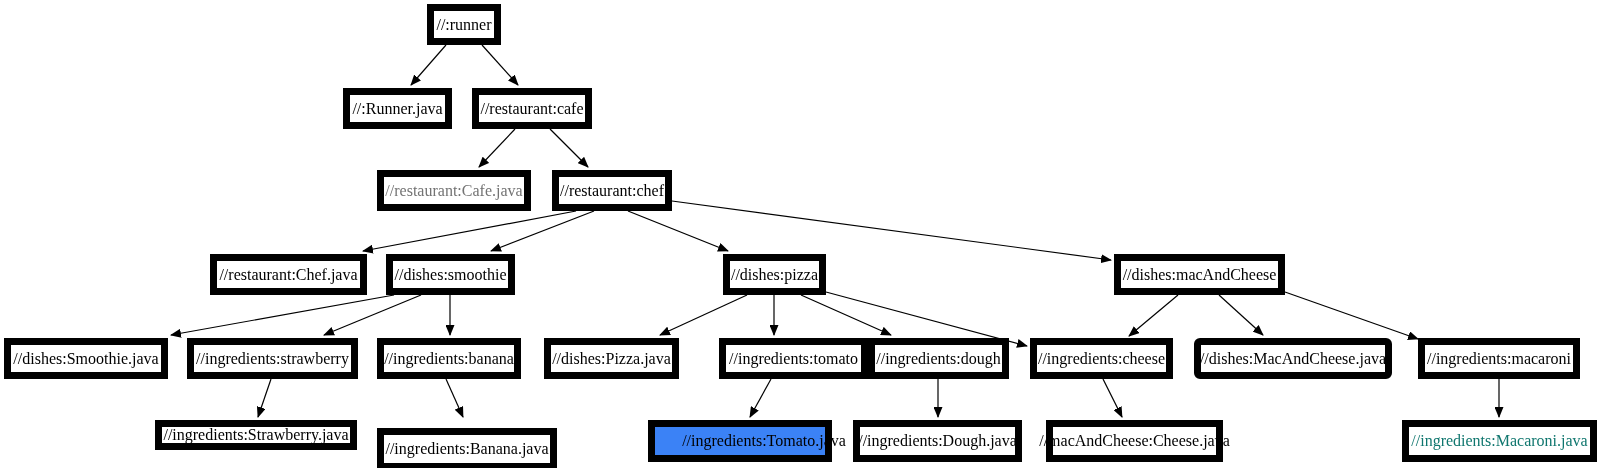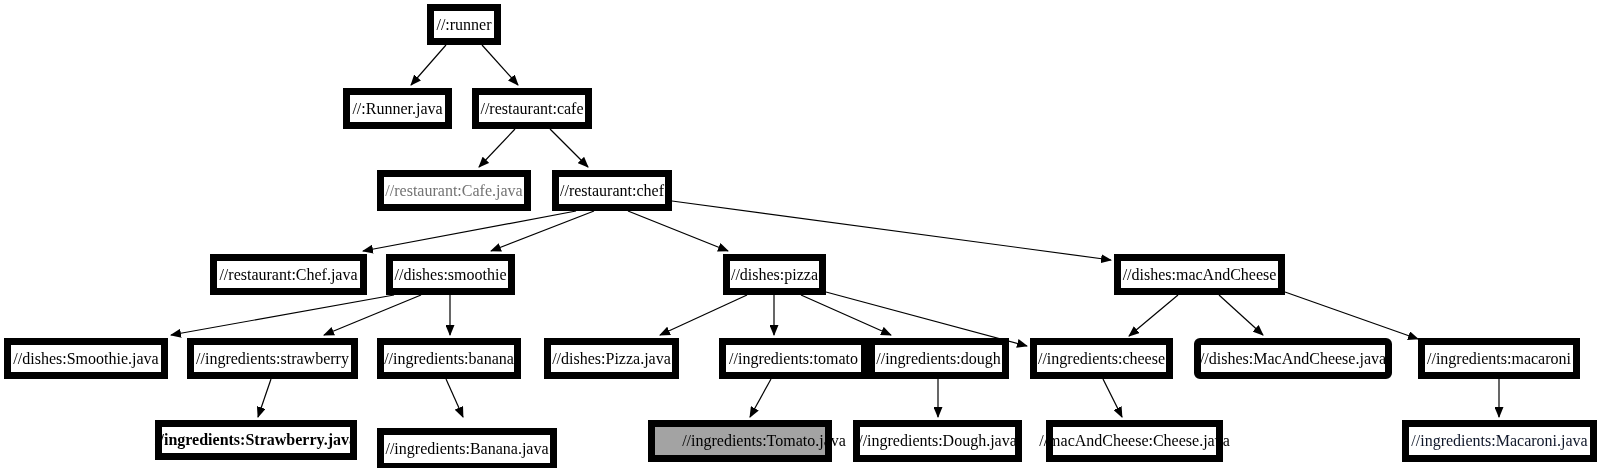--- a/index.html
+++ b/index.html
@@ -85,20 +85,20 @@
       <div class="graph-node" style="left: 1114px; top: 254px; width: 171px; height: 41px; border-color: rgb(0, 0, 0); background: rgb(255, 255, 255); color: rgb(0, 0, 0);">//dishes:macAndCheese</div>
       <div class="graph-node" style="left: 4px; top: 338px; width: 164px; height: 41px; border-color: rgb(0, 0, 0); background: rgb(255, 255, 255); color: rgb(0, 0, 0);">//dishes:Smoothie.java</div>
       <div class="graph-node" style="left: 187px; top: 338px; width: 171px; height: 41px; border-color: rgb(0, 0, 0); background: rgb(255, 255, 255); color: rgb(0, 0, 0);">//ingredients:strawberry</div>
       <div class="graph-node" style="left: 377px; top: 338px; width: 144px; height: 41px; border-color: rgb(0, 0, 0); background: rgb(255, 255, 255); color: rgb(0, 0, 0);">//ingredients:banana</div>
       <div class="graph-node" style="left: 544px; top: 338px; width: 135px; height: 41px; border-color: rgb(0, 0, 0); background: rgb(255, 255, 255); color: rgb(0, 0, 0);">//dishes:Pizza.java</div>
       <div class="graph-node" style="left: 700px; top: 338px; width: 149px; height: 41px; border-color: rgb(0, 0, 0); background: rgb(255, 255, 255); color: rgb(0, 0, 0); margin-left: 19px;">//ingredients:tomato</div>
       <div class="graph-node" style="left: 868px; top: 338px; width: 141px; height: 41px; border-color: rgb(0, 0, 0); background: rgb(255, 255, 255); color: rgb(0, 0, 0);">//ingredients:dough</div>
       <div class="graph-node" style="left: 1030px; top: 338px; width: 143px; height: 41px; border-color: rgb(0, 0, 0); background: rgb(255, 255, 255); color: rgb(0, 0, 0);">//ingredients:cheese</div>
       <div class="graph-node" style="left: 1194px; top: 338px; width: 198px; height: 41px; border-color: rgb(0, 0, 0); background: rgb(255, 255, 255); color: rgb(0, 0, 0); border-radius: 6px;">//dishes:MacAndCheese.java</div>
       <div class="graph-node" style="left: 1418px; top: 338px; width: 162px; height: 41px; border-color: rgb(0, 0, 0); background: rgb(255, 255, 255); color: rgb(0, 0, 0);">//ingredients:macaroni</div>
-      <div class="graph-node" style="left: 155px; top: 420px; width: 202px; height: 40px; border-color: rgb(0, 0, 0); background: rgb(255, 255, 255); color: rgb(0, 0, 0); font-weight: bold;">//ingredients:Strawberry.java</div>
+      <div class="graph-node" style="left: 155px; top: 420px; width: 202px; height: 30px; border-color: rgb(0, 0, 0); background: rgb(255, 255, 255); color: rgb(0, 0, 0);">//ingredients:Strawberry.java</div>
       <div class="graph-node" style="left: 377px; top: 428px; width: 180px; height: 42px; border-color: rgb(0, 0, 0); background: rgb(255, 255, 255); color: rgb(0, 0, 0);">//ingredients:Banana.java</div>
-      <div class="graph-node" style="left: 648px; top: 420px; width: 184px; height: 42px; border-color: rgb(0, 0, 0); background: #a3a3a3; color: rgb(0, 0, 0); padding-left: 48px;">//ingredients:Tomato.java</div>
+      <div class="graph-node" style="left: 648px; top: 420px; width: 184px; height: 42px; border-color: rgb(0, 0, 0); background: #3b82f6; color: rgb(0, 0, 0); padding-left: 48px;">//ingredients:Tomato.java</div>
       <div class="graph-node" style="left: 853px; top: 420px; width: 169px; height: 42px; border-color: rgb(0, 0, 0); background: rgb(255, 255, 255); color: rgb(0, 0, 0);">//ingredients:Dough.java</div>
       <div class="graph-node" style="left: 1046px; top: 420px; width: 177px; height: 42px; border-color: rgb(0, 0, 0); background: rgb(255, 255, 255); color: rgb(0, 0, 0);">//macAndCheese:Cheese.java</div>
-      <div class="graph-node" style="left: 1402px; top: 420px; width: 195px; height: 42px; border-color: rgb(0, 0, 0); background: rgb(255, 255, 255); color: #0f172a;">//ingredients:Macaroni.java</div>
+      <div class="graph-node" style="left: 1402px; top: 420px; width: 195px; height: 42px; border-color: rgb(0, 0, 0); background: rgb(255, 255, 255); color: #0f766e;">//ingredients:Macaroni.java</div>
     </div>
 </div>
 
 </body></html>

